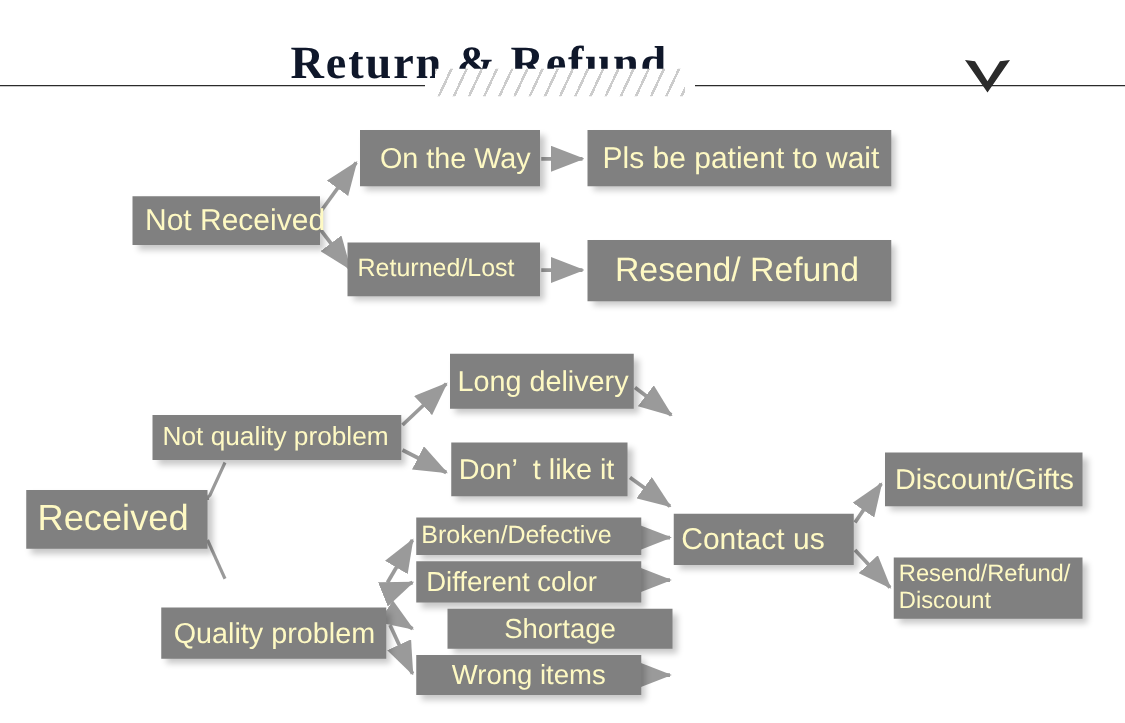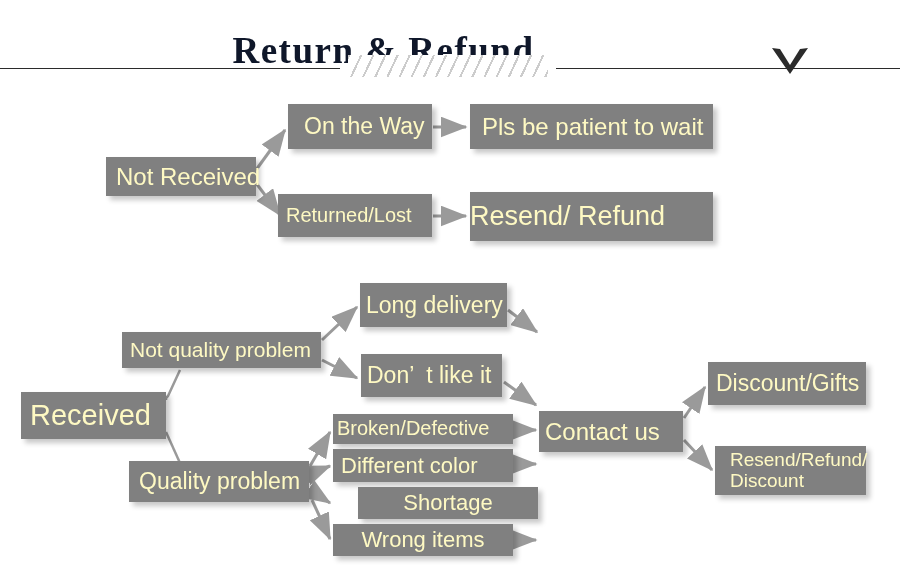--- a/index.html
+++ b/index.html
@@ -146,33 +146,33 @@
       <path d="M684 418 L705 387"></path>
       <path d="M684 440 L712 470"></path>
     </g>
   </svg>
 
   <div class="node left" style="left: 106px; top: 157px; width: 150px; height: 39px; font-size: 24px; padding-left: 10px;">Not Received</div>
 
   <div class="node left" style="left: 288px; top: 104px; width: 144px; height: 45px; font-size: 23px; padding-left: 16px;">On the Way</div>
   <div class="node left" style="left: 470px; top: 104px; width: 243px; height: 45px; font-size: 24px; padding-left: 12px;">Pls be patient to wait</div>
   <div class="node left" style="left: 278px; top: 194px; width: 154px; height: 43px; font-size: 20px; padding-left: 8px;">Returned/Lost</div>
-  <div class="node left" style="left: 470px; top: 192px; width: 243px; height: 49px; font-size: 27px; ">Resend/ Refund</div>
+  <div class="node left" style="left: 470px; top: 192px; width: 243px; height: 49px; font-size: 27px; padding-left: 22px;">Resend/ Refund</div>
 
   <div class="node left" style="left: 122px; top: 332px; width: 199px; height: 36px; font-size: 21px; padding-left: 8px;">Not quality problem</div>
 
   <div class="node left" style="left: 21px; top: 392px; width: 145px; height: 47px; font-size: 29px; padding-left: 9px;">Received</div>
-  <div class="node left" style="left: 129px; top: 461px; width: 180px; height: 41px; font-size: 23px; padding-left: 10px;">Quality problem</div>
+  <div class="node left" style="left: 129px; top: 486px; width: 180px; height: 41px; font-size: 23px; padding-left: 10px;">Quality problem</div>
 
   <div class="node left" style="left: 360px; top: 283px; width: 147px; height: 44px; font-size: 23px; padding-left: 6px;">Long delivery</div>
   <div class="node left" style="left: 361px; top: 354px; width: 141px; height: 43px; font-size: 23px; padding-left: 6px;">Don’  t like it</div>
   <div class="node left" style="left: 333px; top: 414px; width: 180px; height: 30px; font-size: 20px; padding-left: 4px;">Broken/Defective</div>
   <div class="node left" style="left: 333px; top: 449px; width: 180px; height: 33px; font-size: 22px; padding-left: 8px;">Different color</div>
   <div class="node center" style="left: 333px; top: 487px; width: 180px; height: 32px; font-size: 22px; justify-content: center; text-align: center; margin-left: 25px;">Shortage</div>
   <div class="node center" style="left: 333px; top: 524px; width: 180px; height: 32px; font-size: 22px; justify-content: center; text-align: center;">Wrong items</div>
 
   <div class="node left" style="left: 539px; top: 411px; width: 144px; height: 41px; font-size: 24px; padding-left: 6px;">Contact us</div>
 
   <div class="node left" style="left: 708px; top: 362px; width: 158px; height: 43px; font-size: 23px; padding-left: 8px;">Discount/Gifts</div>
-  <div class="node left" style="left: 715px; top: 446px; width: 151px; height: 49px; font-size: 19px; padding-left: 15px;">Resend/Refund/
+  <div class="node left" style="left: 715px; top: 446px; width: 151px; height: 49px; font-size: 19px; padding-left: 4px;">Resend/Refund/
 Discount</div>
 
 </div>
 
 </body></html>

